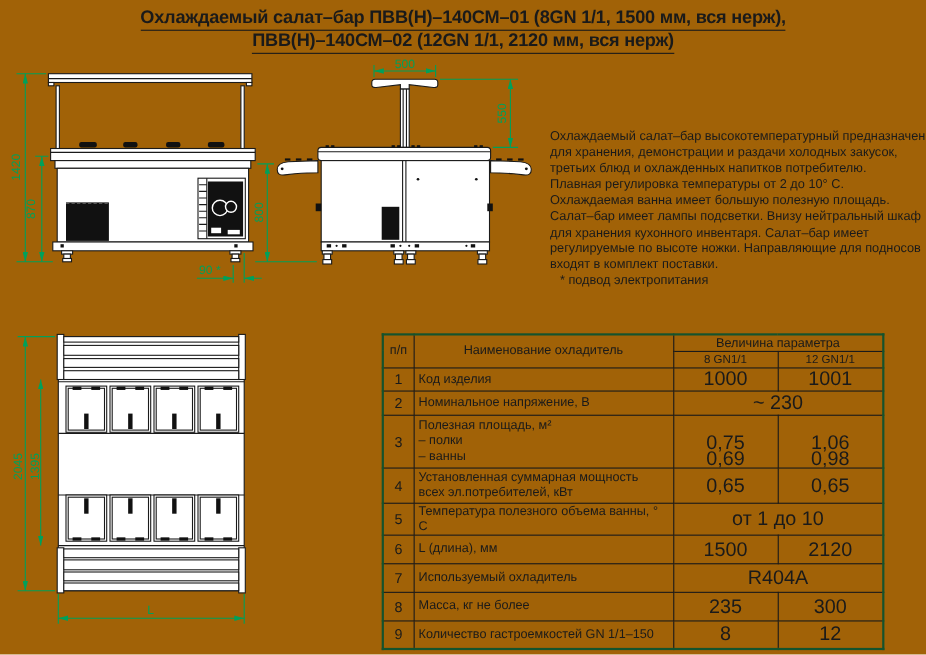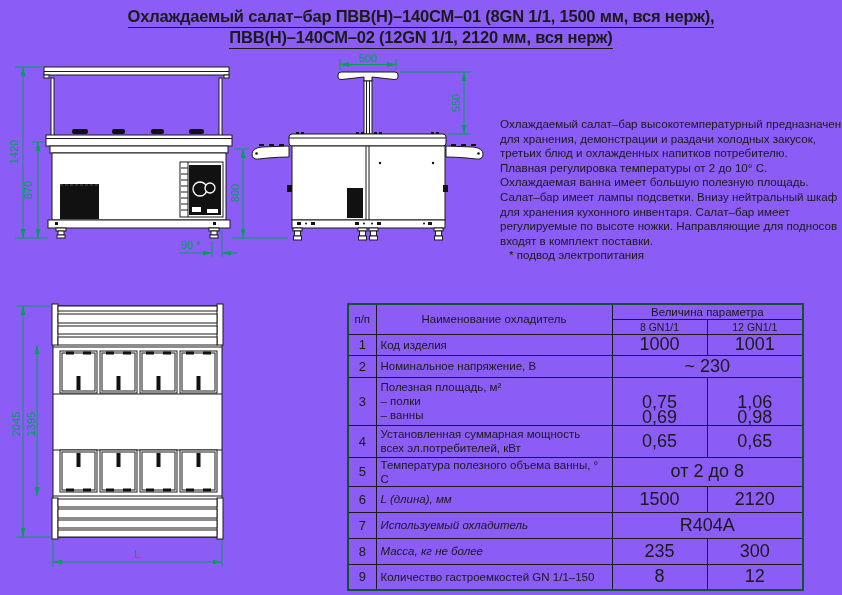--- a/index.html
+++ b/index.html
@@ -1,17 +1,17 @@
 <!DOCTYPE html>
 <html><head>
 <meta charset="utf-8">
 <style>
   html,body { margin:0; padding:0; background:#fff; }
   #sheet {
-    position:relative; width:842px; height:595px; background:#8b5cf6;
+    position:relative; width:842px; height:595px; background:#a16207;
     font-family:"Liberation Sans", sans-serif; color:#1a1a1a; overflow:hidden;
   }
   
   #title { position:absolute; left:0; top:7px; width:842px; text-align:center;
     font-size:16.5px; font-weight:bold; letter-spacing:-0.2px; line-height:19px; }
   #title .tl { display:inline-block; border-bottom:1.5px solid #1a1a1a; padding-bottom:1px; }
   
   #descr { position:absolute; left:500px; top:117px; width:342px;
     font-size:11.6px; line-height:14.6px; white-space:nowrap; }
   #descr .note { padding-left:9px; }
@@ -27,21 +27,21 @@
   
   #ptable { position:absolute; left:347px; top:303px; width:455px;
     border-collapse:collapse; table-layout:fixed; }
   #ptable td, #ptable th { border:1px solid #1a1a1a; padding:0 4px;
     font-weight:normal; overflow:hidden; }
   #ptable { border:2px solid #14532d; }
   th.hmain { font-size:11.5px; }
   th.hsub  { font-size:10.5px;text-align:center; }
   td.num  { text-align:center; font-size:13px; }
   td.name { text-align:left; font-size:11.5px; line-height:14px; white-space:pre-line; padding-left:7px; }
-  td.name.ind { padding-left:18px;font-style:italic; }
+  td.name.ind { padding-left:18px; }
   td.val  { text-align:center; font-size:18px; line-height:15px; white-space:pre-line; }
   td.vb   { vertical-align:bottom; padding-bottom:2px; }
   tr.h15{height:15px} tr.h21{height:21px} tr.h22{height:22px} tr.h26{height:26px}
   tr.h32{height:32px} tr.h48{height:48px}
 </style>
 </head>
 <body>
 
 <div id="sheet">
 
@@ -351,21 +351,21 @@
       <tr class="h32">
         <td class="num">4</td>
         <td class="name">Установленная суммарная мощность
 всех эл.потребителей, кВт</td>
         <td class="val">0,65</td>
         <td class="val">0,65</td>
       </tr>
       <tr class="h22">
         <td class="num">5</td>
         <td class="name">Температура полезного объема ванны, ° С</td>
-        <td class="val" colspan="2">от 2 до 8</td>
+        <td class="val" colspan="2">от 1 до 10</td>
       </tr>
       <tr class="h26">
         <td class="num">6</td>
         <td class="name ind">L (длина), мм</td>
         <td class="val">1500</td>
         <td class="val">2120</td>
       </tr>
       <tr class="h26">
         <td class="num">7</td>
         <td class="name ind">Используемый охладитель</td>

